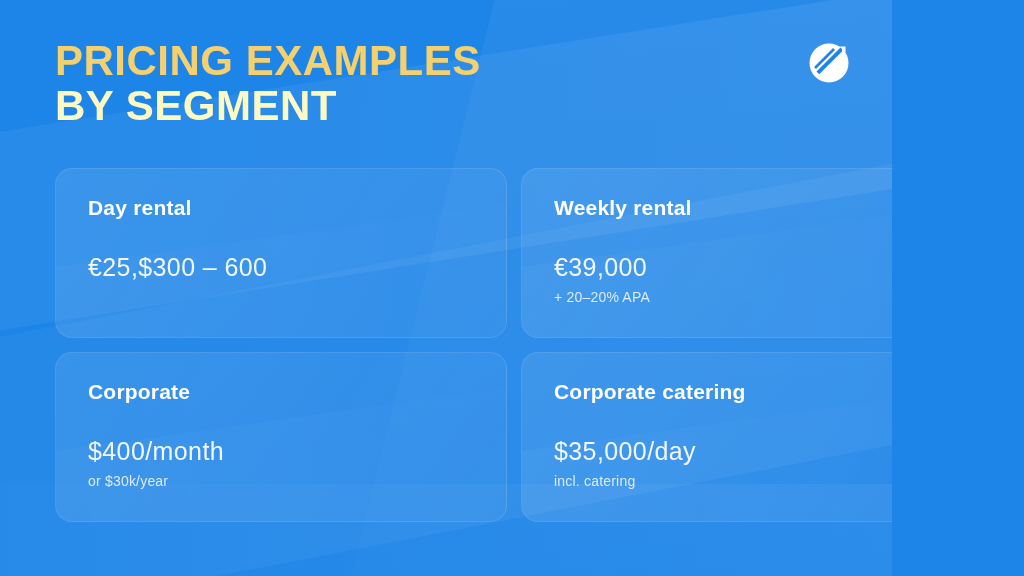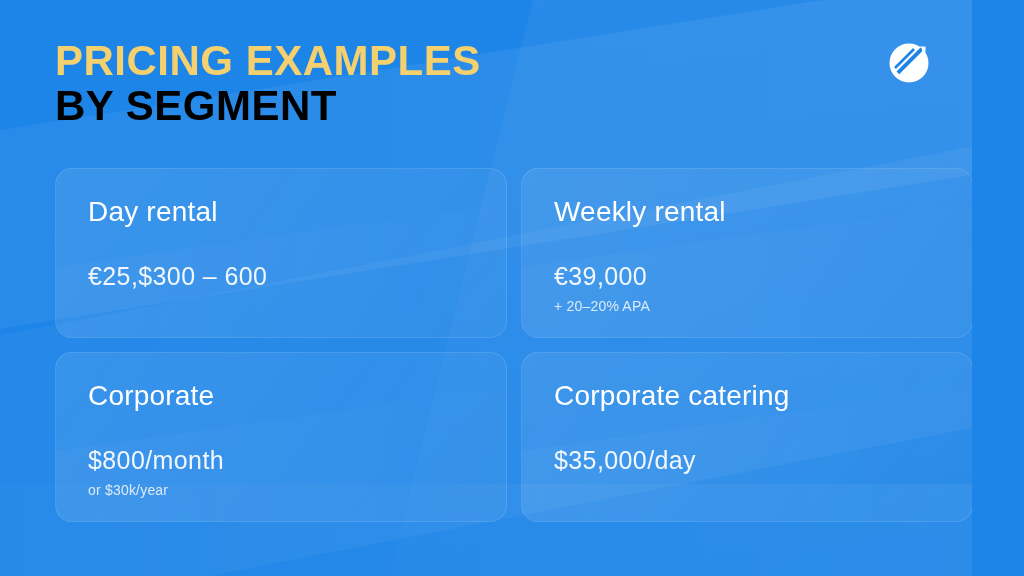--- a/index.html
+++ b/index.html
@@ -6,21 +6,21 @@
 
   html, body {
     width:1024px; height:576px;
     overflow:hidden;
     font-family:"Liberation Sans", sans-serif;
     background:#1E85E8;
   }
 
   .slide {
     position:relative;
-    width:972px; height:576px;
+    width:892px; height:576px;
     background:#1E85E8;
     overflow:hidden;
   }
 
   
   .band {
     position:absolute;
     pointer-events:none;
   }
   .band-a {
@@ -57,21 +57,21 @@
   }
   .title-line {
     font-size:42px;
     font-weight:bold;
     letter-spacing:0.5px;
     line-height:1.08;
     text-transform:uppercase;
     white-space:nowrap;
   }
   .title-line-1 { color:#F5D06E; }
-  .title-line-2 { color:#000000; }
+  .title-line-2 { color:#fef9c3; }
 
   
   .logo {
     position:absolute;
     right:40px; top:40px;
     width:46px; height:46px;
     z-index:6;
   }
 
   
@@ -102,22 +102,22 @@
     width:150%; height:80%;
     background:linear-gradient(100deg, rgba(255,255,255,0.035), rgba(255,255,255,0.0));
     transform:rotate(-8deg);
     pointer-events:none;
   }
 
   .card-title {
     position:relative;
     z-index:2;
     color:#FFFFFF;
-    font-size:28px;
-    font-weight:normal;
+    font-size:21px;
+    font-weight:bold;
     letter-spacing:0.2px;
     line-height:1.2;
   }
   .card-price {
     position:relative;
     z-index:2;
     margin-top:32px;
     color:#F2F7FD;
     font-size:25px;
     font-weight:300;
@@ -170,23 +170,24 @@
     </div>
 
     <div class="card">
       <div class="card-title">Weekly rental</div>
       <div class="card-price">€39,000</div>
       <div class="card-note">+ 20–20% APA</div>
     </div>
 
     <div class="card">
       <div class="card-title">Corporate</div>
-      <div class="card-price">$800/month</div>
+      <div class="card-price">$400/month</div>
       <div class="card-note">or $30k/year</div>
     </div>
 
     <div class="card">
       <div class="card-title">Corporate catering</div>
       <div class="card-price">$35,000/day</div>
+      <div class="card-note">incl. catering</div>
     </div>
 
   </div>
 </div>
 
 </body></html>

